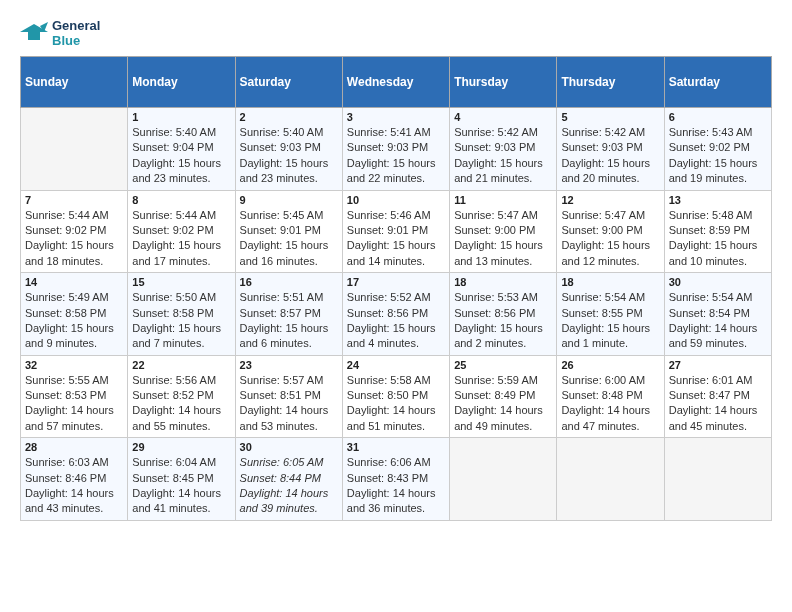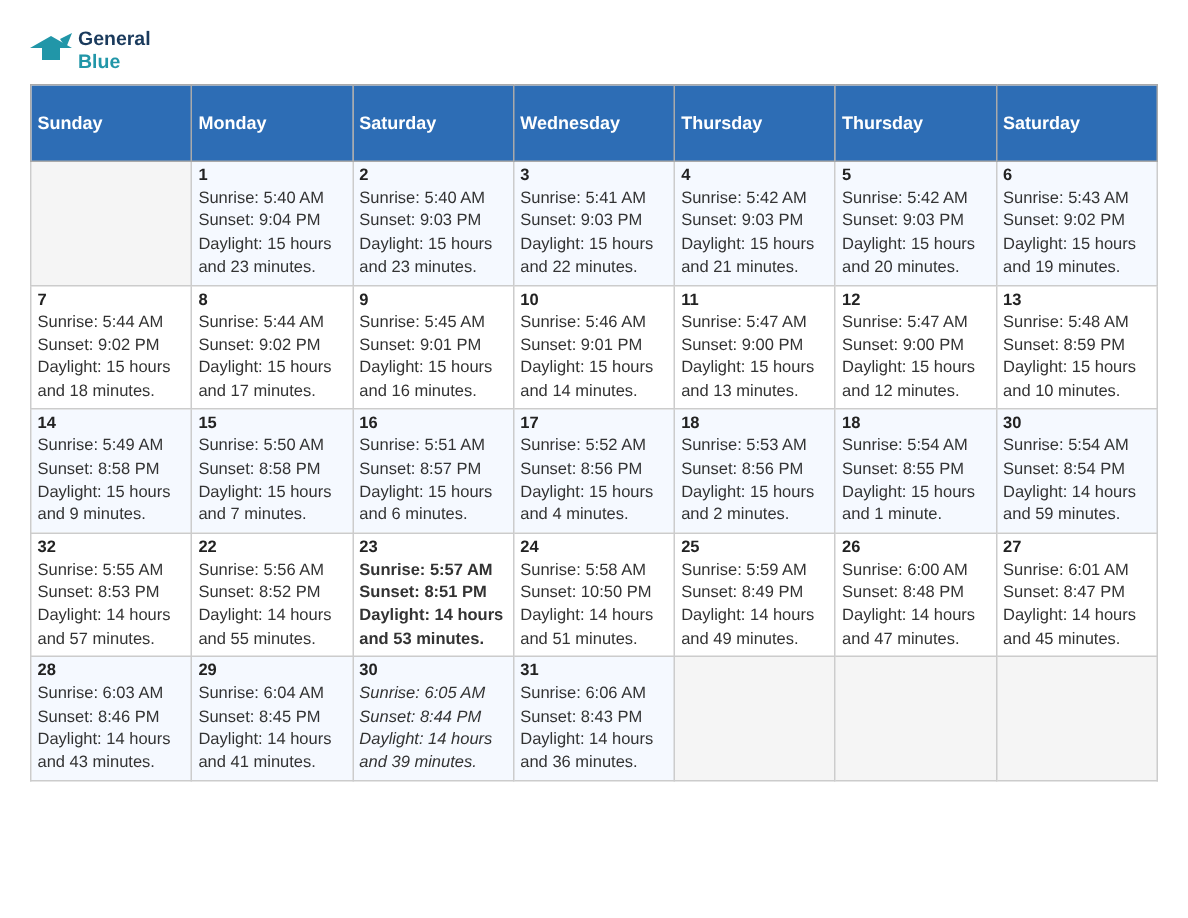--- a/index.html
+++ b/index.html
@@ -282,29 +282,29 @@
           </td>
           <td>
             <span class="day-num">22</span>
             <div class="day-info" style="white-space: pre-line;">Sunrise: 5:56 AM
 Sunset: 8:52 PM
 Daylight: 14 hours
 and 55 minutes.</div>
           </td>
           <td>
             <span class="day-num">23</span>
-            <div class="day-info" style="white-space: pre-line; font-weight: bold;">Sunrise: 5:57 AM
+            <div class="day-info" style="white-space: pre-line;">Sunrise: 5:57 AM
 Sunset: 8:51 PM
 Daylight: 14 hours
 and 53 minutes.</div>
           </td>
           <td>
             <span class="day-num">24</span>
             <div class="day-info" style="white-space: pre-line;">Sunrise: 5:58 AM
-Sunset: 10:50 PM
+Sunset: 8:50 PM
 Daylight: 14 hours
 and 51 minutes.</div>
           </td>
           <td>
             <span class="day-num">25</span>
             <div class="day-info" style="white-space: pre-line;">Sunrise: 5:59 AM
 Sunset: 8:49 PM
 Daylight: 14 hours
 and 49 minutes.</div>
           </td>

